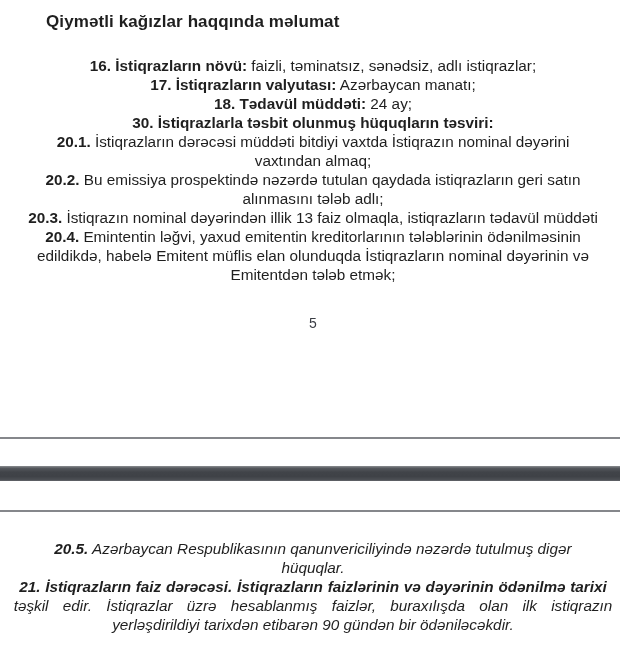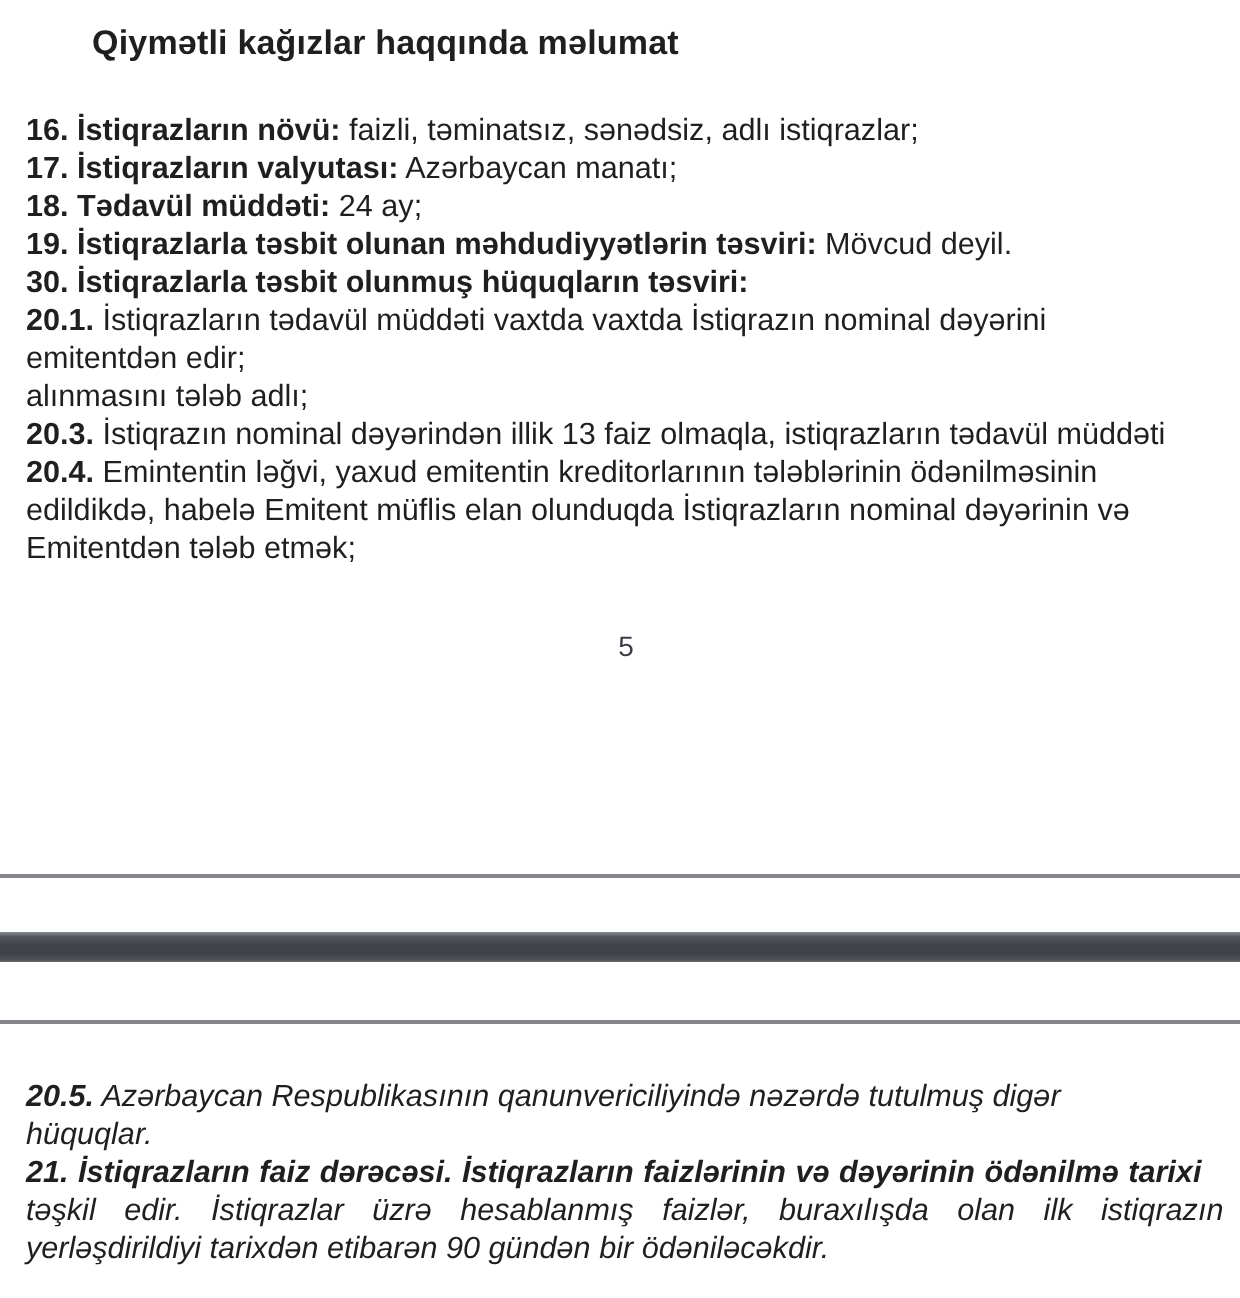--- a/index.html
+++ b/index.html
@@ -16,21 +16,21 @@
     height:437px;
     padding:12px 7px 0 13px;
   }
   .doc-title{
     margin:0 0 24px 33px;
     font-size:17px;
     font-weight:bold;
     line-height:20px;
     letter-spacing:.1px;
   }
-  .textblock{margin:0;}
+  .textblock{margin:0;text-align:center;}
   .line{
     font-size:15.3px;
     line-height:19px;
     white-space:nowrap;
     letter-spacing:0;
   }
   .line b{font-weight:bold;}
   .pagenum{
     margin-top:30px;
     text-align:center;
@@ -61,24 +61,24 @@
 
 <div class="canvas">
 
   <section class="page page-top">
     <h1 class="doc-title">Qiymətli kağızlar haqqında məlumat</h1>
 
     <div class="textblock">
       <div class="line"><b>16. İstiqrazların növü:</b><span> faizli, təminatsız, sənədsiz, adlı istiqrazlar;</span></div>
       <div class="line"><b>17. İstiqrazların valyutası:</b><span> Azərbaycan manatı;</span></div>
       <div class="line"><b>18. Tədavül müddəti:</b><span> 24 ay;</span></div>
-      <div class="line"><b>19. İstiqrazlarla təsbit olunan məhdudiyyətlərin təsviri:</b><span> Mövcud deyil.</span></div>
       <div class="line"><b>30. İstiqrazlarla təsbit olunmuş hüquqların təsviri:</b><span></span></div>
-      <div class="line"><b>20.1.</b><span> İstiqrazların tədavül müddəti vaxtda vaxtda İstiqrazın nominal dəyərini</span></div>
-      <div class="line"><b></b><span>emitentdən edir;</span></div>
+      <div class="line"><b>20.1.</b><span> İstiqrazların dərəcəsi müddəti bitdiyi vaxtda İstiqrazın nominal dəyərini</span></div>
+      <div class="line"><b></b><span>vaxtından almaq;</span></div>
+      <div class="line"><b>20.2.</b><span> Bu emissiya prospektində nəzərdə tutulan qaydada istiqrazların geri satın</span></div>
       <div class="line"><b></b><span>alınmasını tələb adlı;</span></div>
       <div class="line"><b>20.3.</b><span> İstiqrazın nominal dəyərindən illik 13 faiz olmaqla, istiqrazların tədavül müddəti</span></div>
       <div class="line"><b>20.4.</b><span> Emintentin ləğvi, yaxud emitentin kreditorlarının tələblərinin ödənilməsinin</span></div>
       <div class="line"><b></b><span>edildikdə, habelə Emitent müflis elan olunduqda İstiqrazların nominal dəyərinin və</span></div>
       <div class="line"><b></b><span>Emitentdən tələb etmək;</span></div>
     </div>
 
     <div class="pagenum">5</div>
   </section>
 

